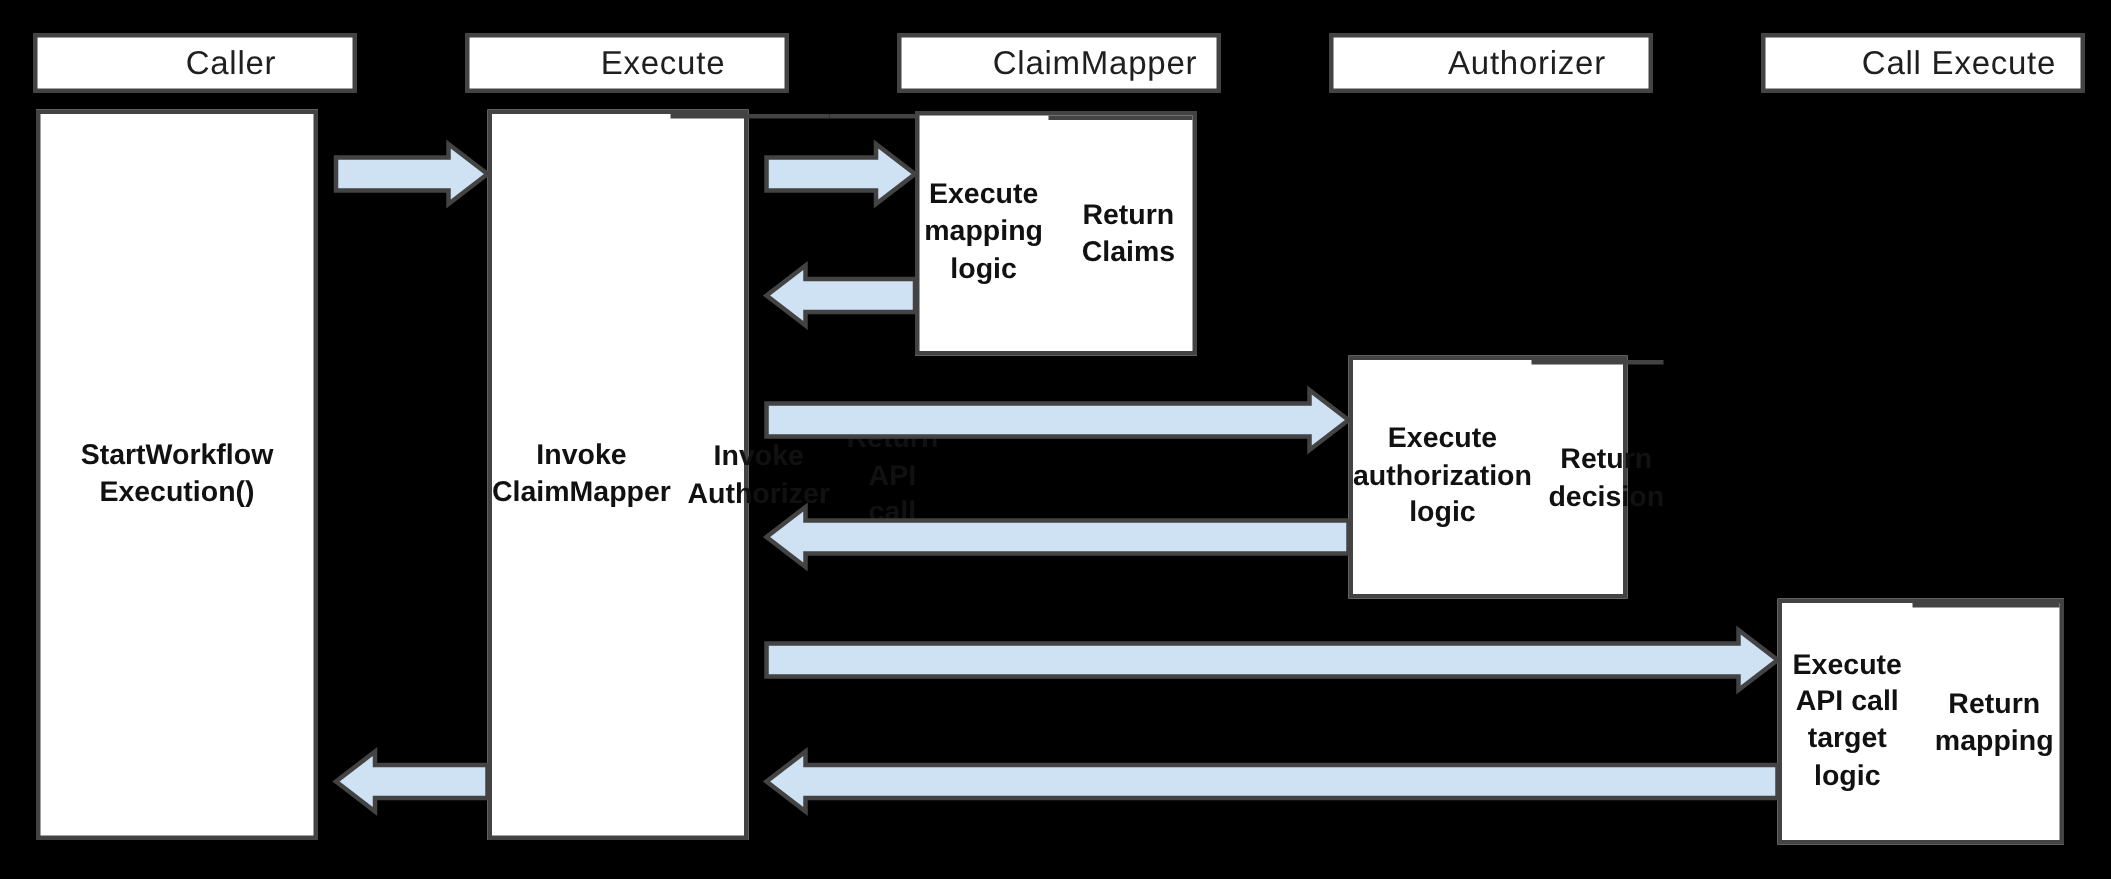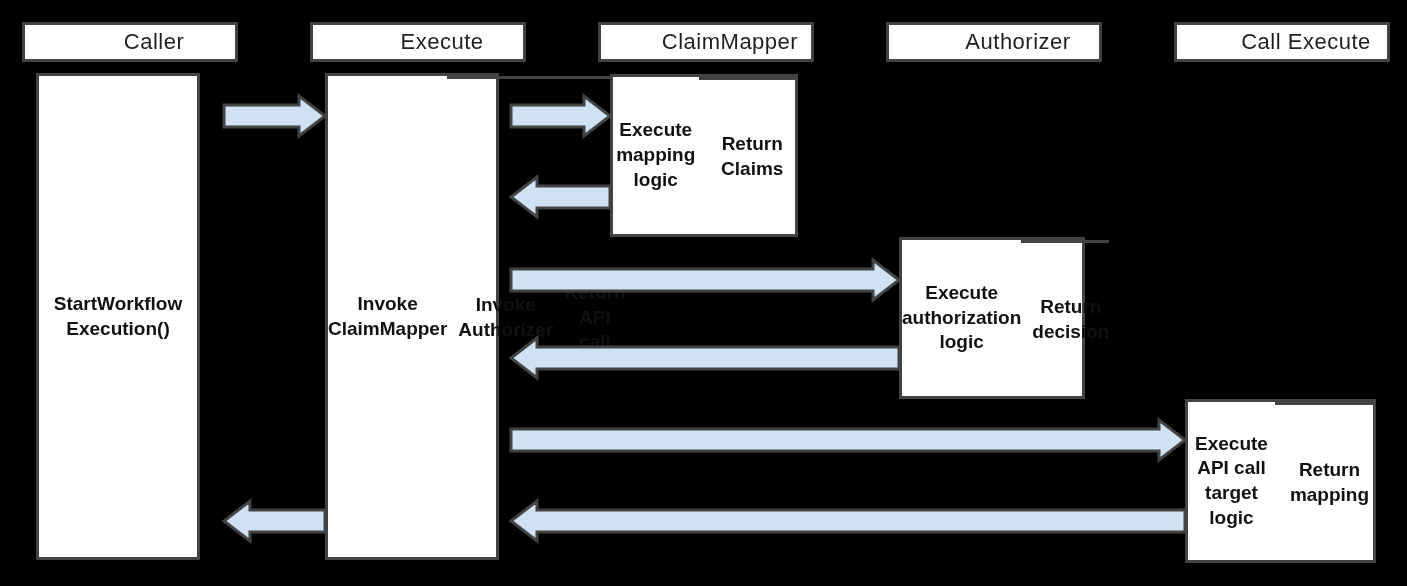--- a/index.html
+++ b/index.html
@@ -51,21 +51,21 @@
   <div class="lane-header" style="left:598px">
     <span>ClaimMapper</span>
   </div>
   <div class="lane-header" style="left:886px">
     <span>Authorizer</span>
   </div>
   <div class="lane-header" style="left:1174px">
     <span>Call Execute</span>
   </div>
 
-  <div class="activation" style="left:36px;top:73px;width:164px;height:487px">
+  <div class="activation" style="left:24px;top:73px;width:188px;height:487px">
     <div class="section">
       <span class="box-label">StartWorkflow
 Execution()</span>
     </div>
   </div>
 
   <div class="activation" style="left:325px;top:73px;width:174px;height:487px">
     <div class="section">
       <span class="box-label">Invoke
 ClaimMapper</span>

